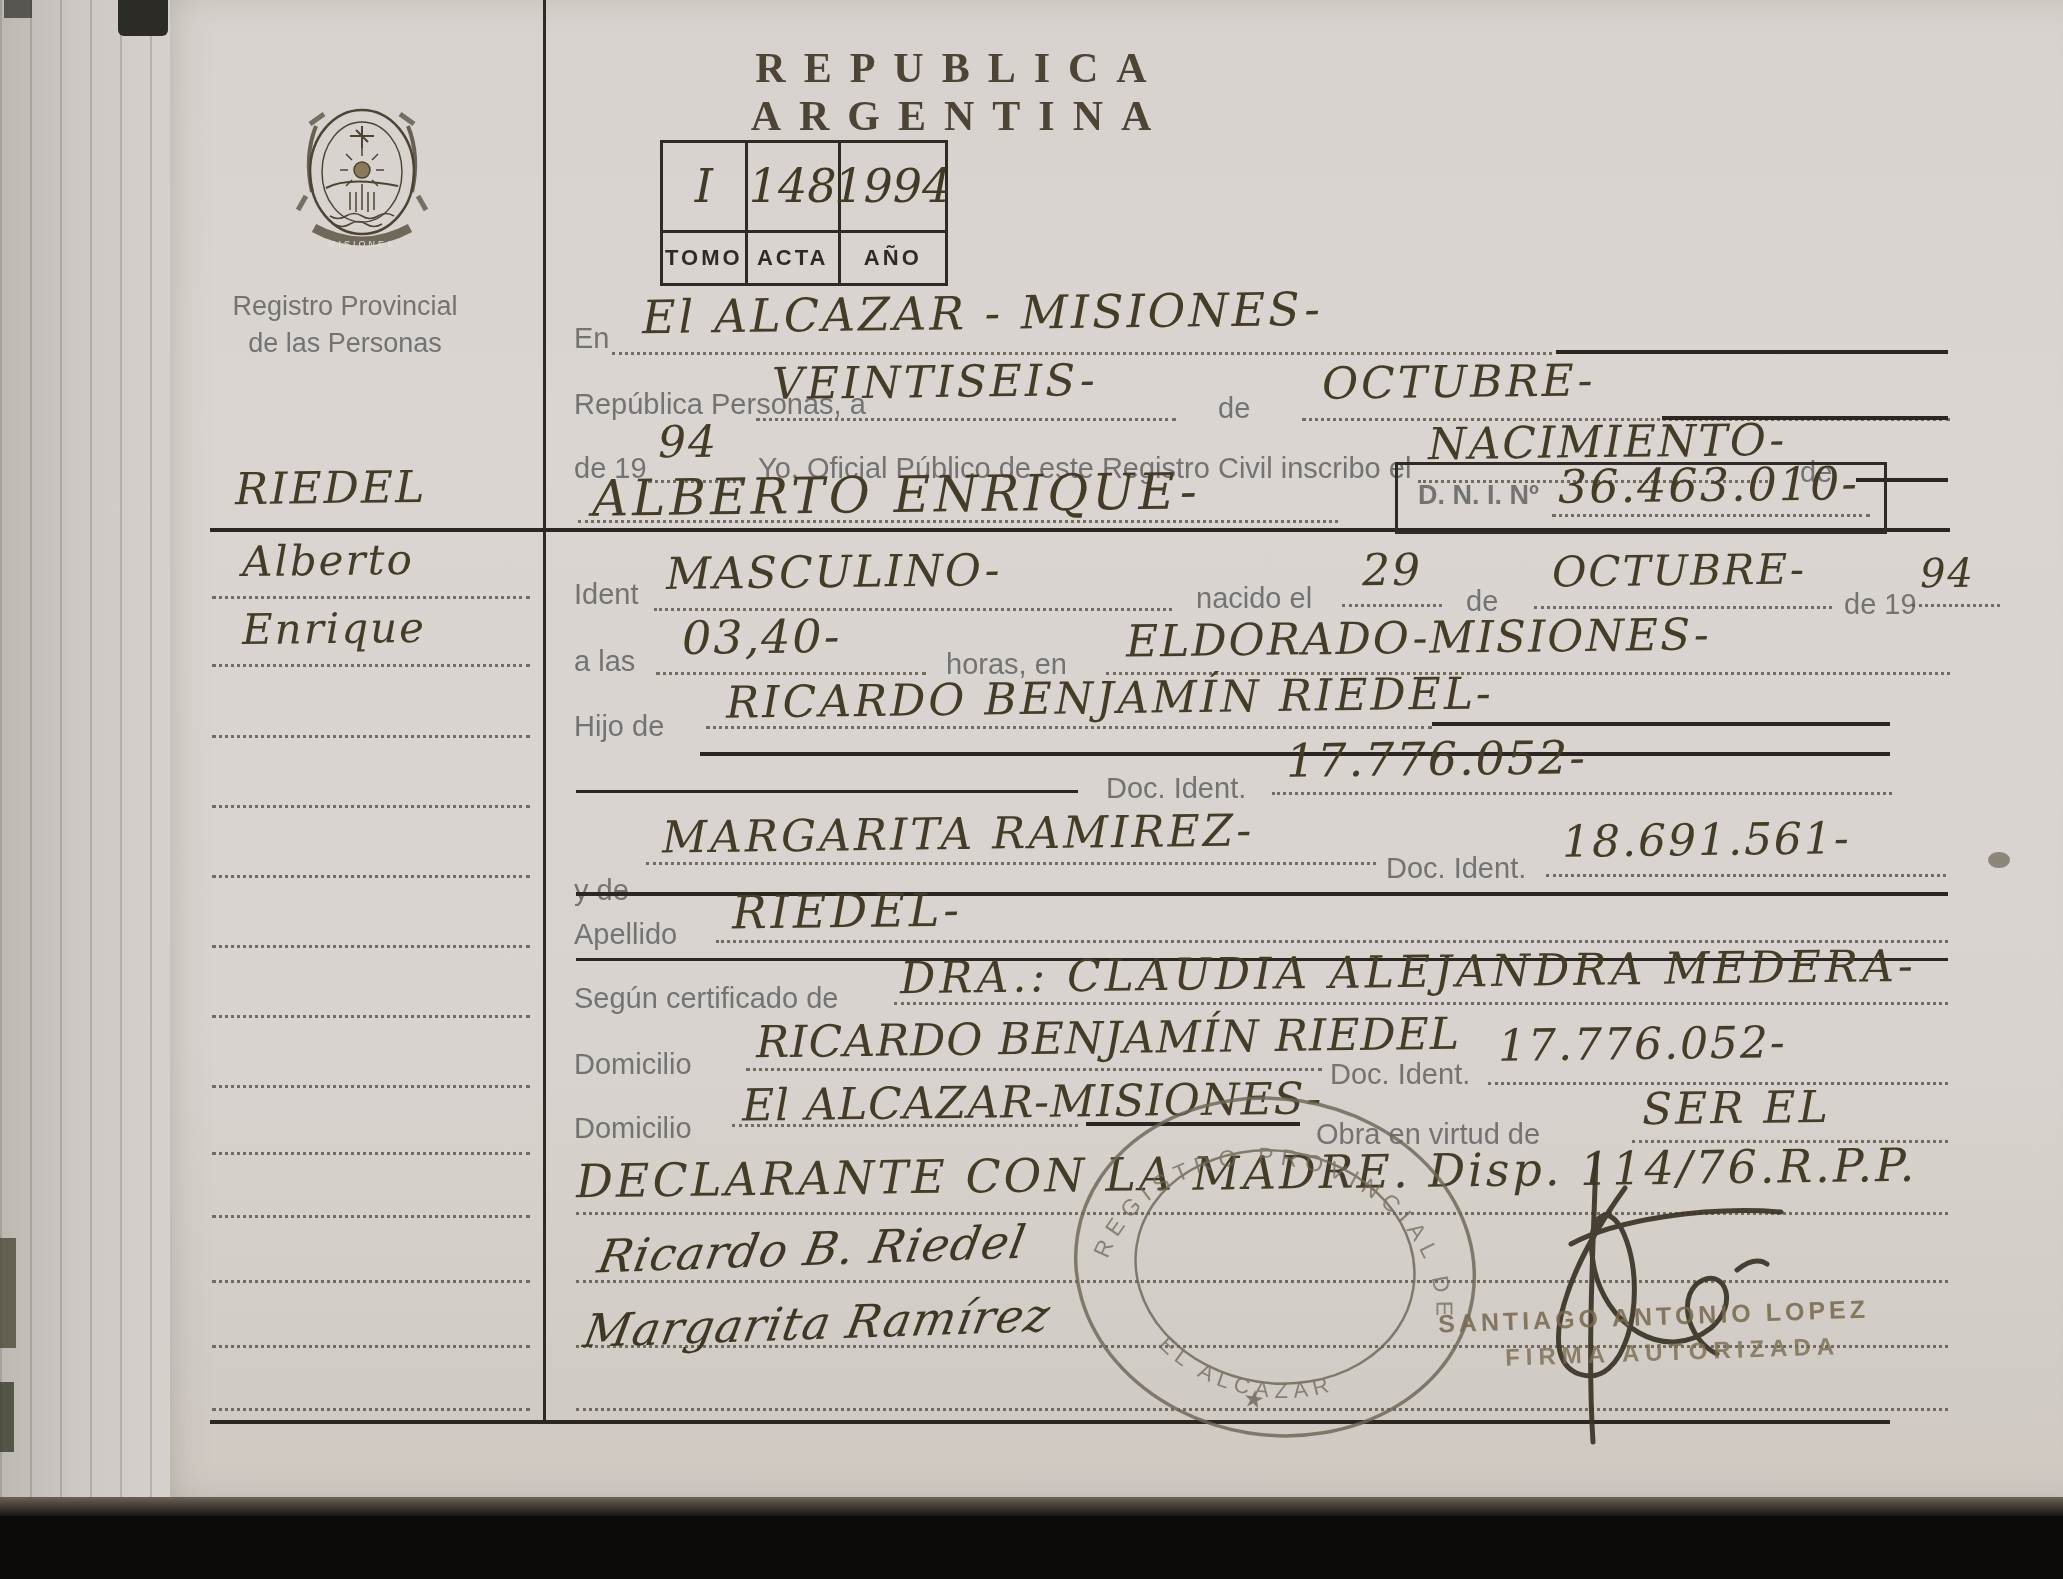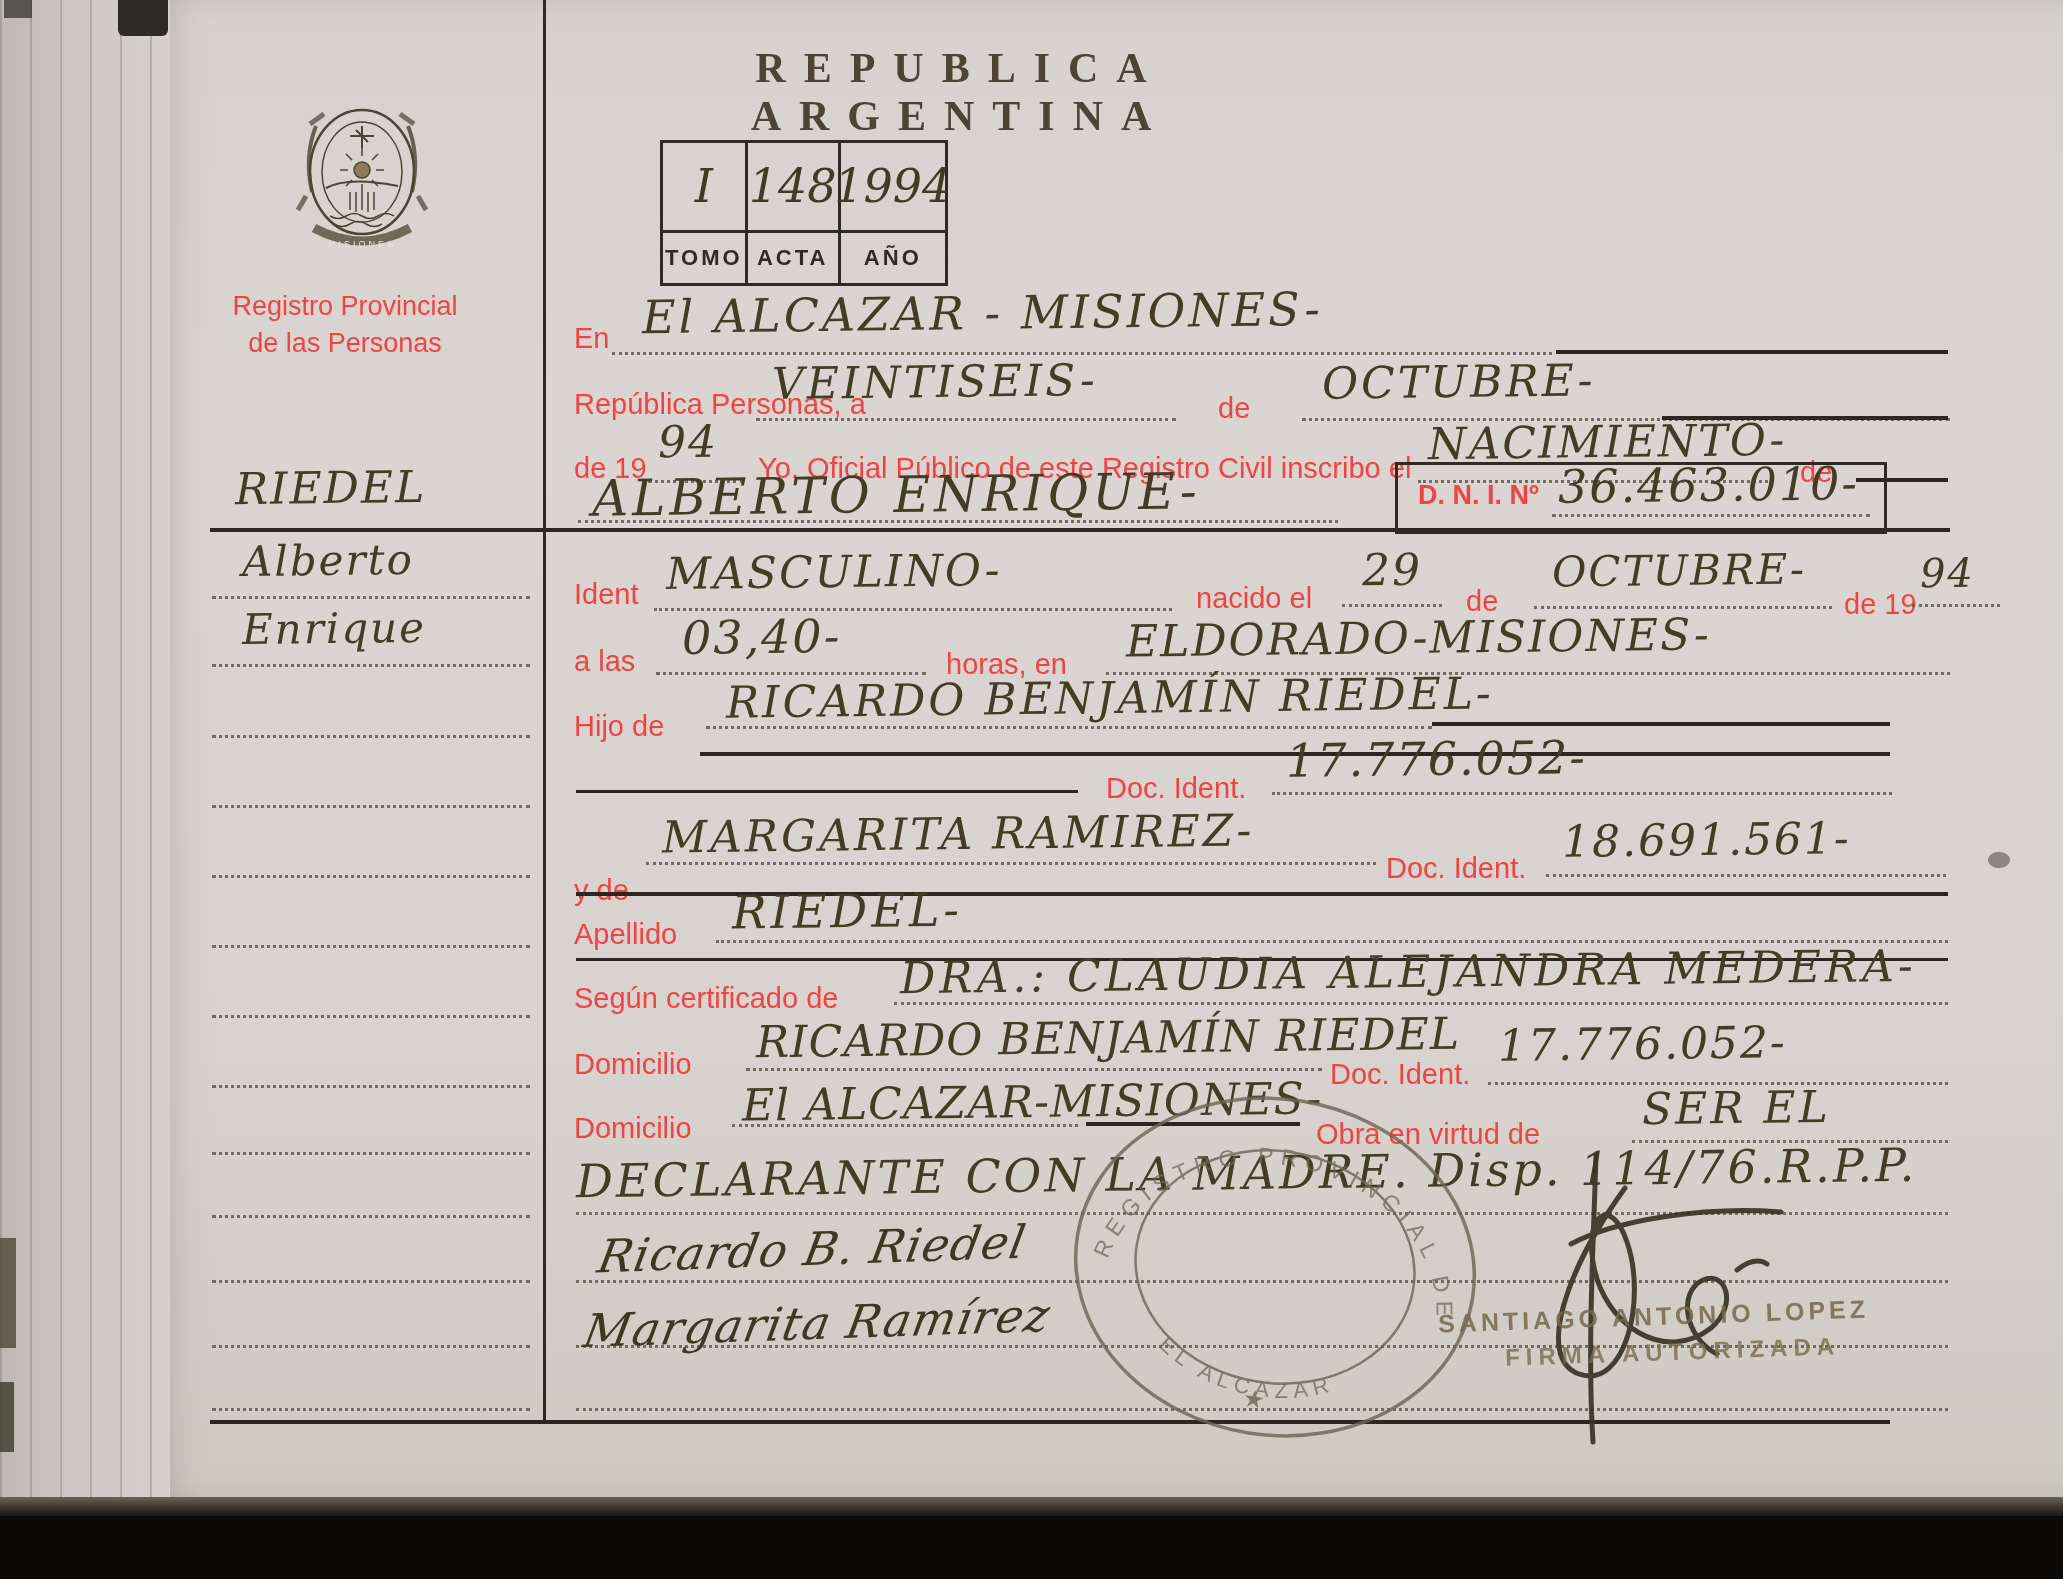--- a/index.html
+++ b/index.html
@@ -8,21 +8,21 @@
   
   .page{position:absolute;left:150px;top:0;width:1913px;height:1497px;
         background:linear-gradient(180deg,#d7d2cd 0%,#dad5d0 28%,#d8d3ce 70%,#cfc9c2 100%);
         box-shadow:inset 30px 0 45px -22px rgba(95,90,82,.5);}
   .stack{position:absolute;left:0;top:0;width:170px;height:1516px;
          background:linear-gradient(90deg,#bdb8b2 0%,#cdc8c3 45%,#d6d1cc 100%);}
   .stack:before{content:"";position:absolute;inset:0;
          background:repeating-linear-gradient(90deg,rgba(110,105,98,.30) 0 2px,transparent 2px 30px);}
   .edge-mark{position:absolute;background:#2c2b26;}
   
-  .lbl{position:absolute;color:#ef4444;font-size:29px;white-space:nowrap;}
+  .lbl{position:absolute;color:#737373;font-size:29px;white-space:nowrap;}
   .title{position:absolute;left:620px;top:44px;width:680px;text-align:center;
          font-family:"Liberation Serif",serif;font-weight:bold;font-size:42px;
          letter-spacing:18px;color:#4e4435;}
   
   .hw{position:absolute;font-family:"DejaVu Serif",serif;font-style:italic;
       color:#443c27;white-space:nowrap;letter-spacing:2px;transform:rotate(-.7deg);}
   .sig{font-family:"DejaVu Serif",serif;font-style:italic;transform:skewX(-12deg) rotate(-2deg);
        letter-spacing:1px;color:#3f3724;}
   
   .dot{position:absolute;height:0;border-bottom:3px dotted #615a4e;opacity:.85;}

